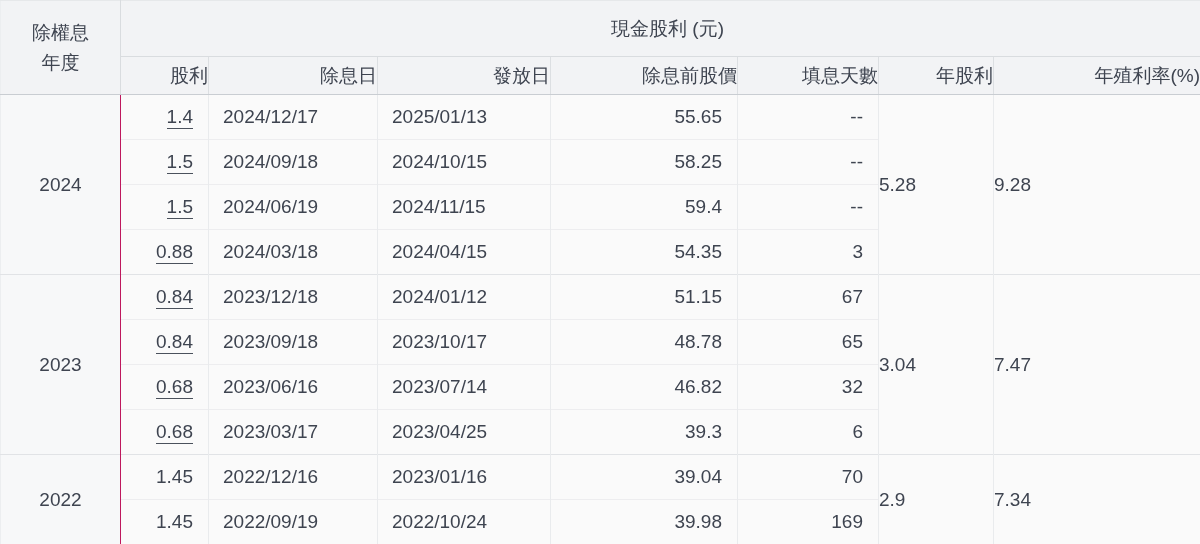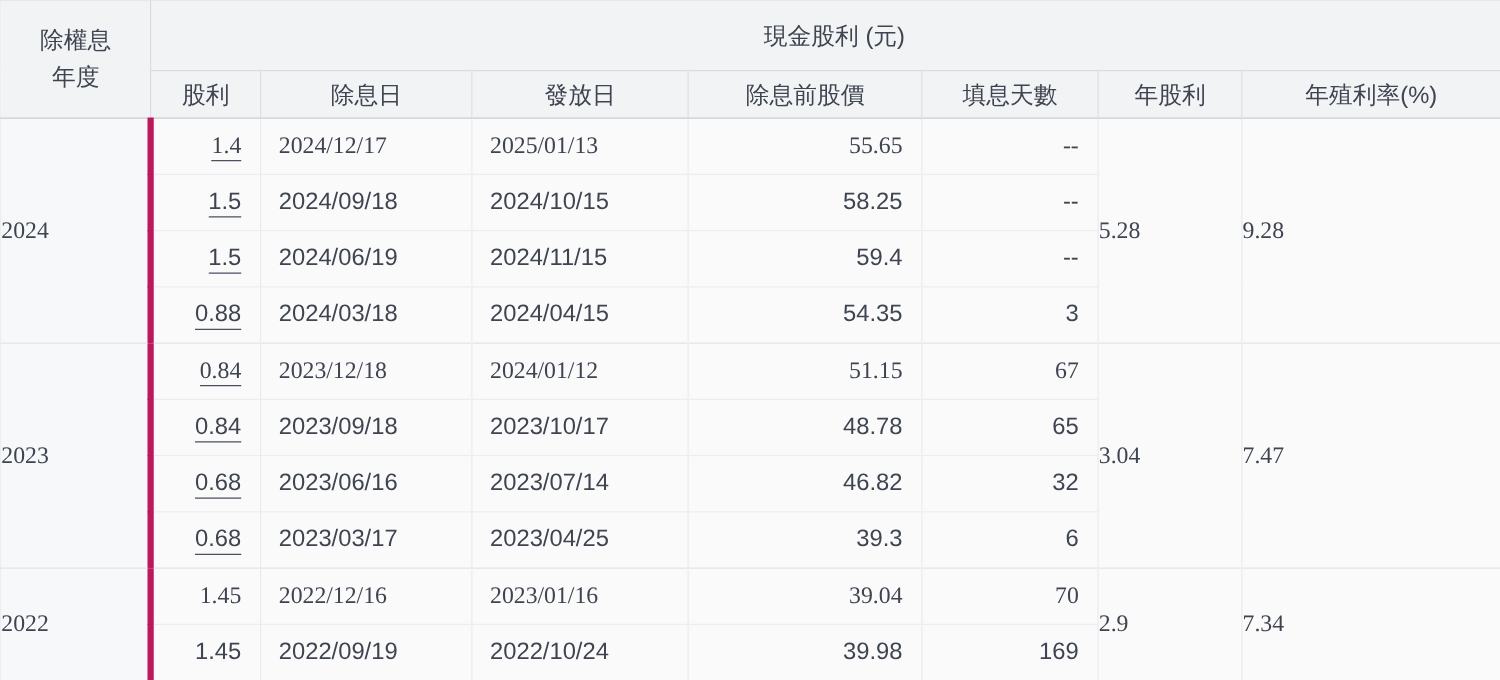--- a/index.html
+++ b/index.html
@@ -38,39 +38,40 @@
     font-family: Liberation Serif, serif;
   }
   th.group-head {
     height: 56px;
     text-align: center;
     border-bottom: 1px solid #d9dcdf;
     padding-left: 14px;
   }
   tr.subhead th {
     height: 38px;
-    text-align: center;
+    text-align: right;
     border-bottom: 1px solid #c9cdd2;
     border-left: 1px solid #dcdfe2;
   }
   tr.subhead th:first-child { border-left: none; }
   
   tbody td { background: #fafafa; height: 45px; }
   td.year-cell {
     background: #f7f8f9;
-    border-right: 5px solid #be185d;
+    text-align: center;
+    border-right: 1px solid #be185d;
   }
   td.c { border-left: 1px solid #e9ebed; }
   td.num { text-align: right; padding-right: 15px; }
   td.date { text-align: left; padding-left: 14px; }
   td.mid { text-align: left; }
   
   tr.sub td { border-top: 1px solid #ededef; margin-left: 18px; }
   
-  tr.group-start td { border-top: 1px solid #e1e3e6; font-family: Liberation Serif, serif; }
+  tr.group-start td { border-top: 1px solid #e1e3e6; }
   tr.first-group td { border-top: none; }
   tbody tr:last-child td { border-bottom: 1px solid #e1e3e6; }
   
   .div-link {
     cursor: pointer;
     border-bottom: 1.5px solid #4a515c;
     padding-bottom: 1px;
   }
 </style>
 </head>

